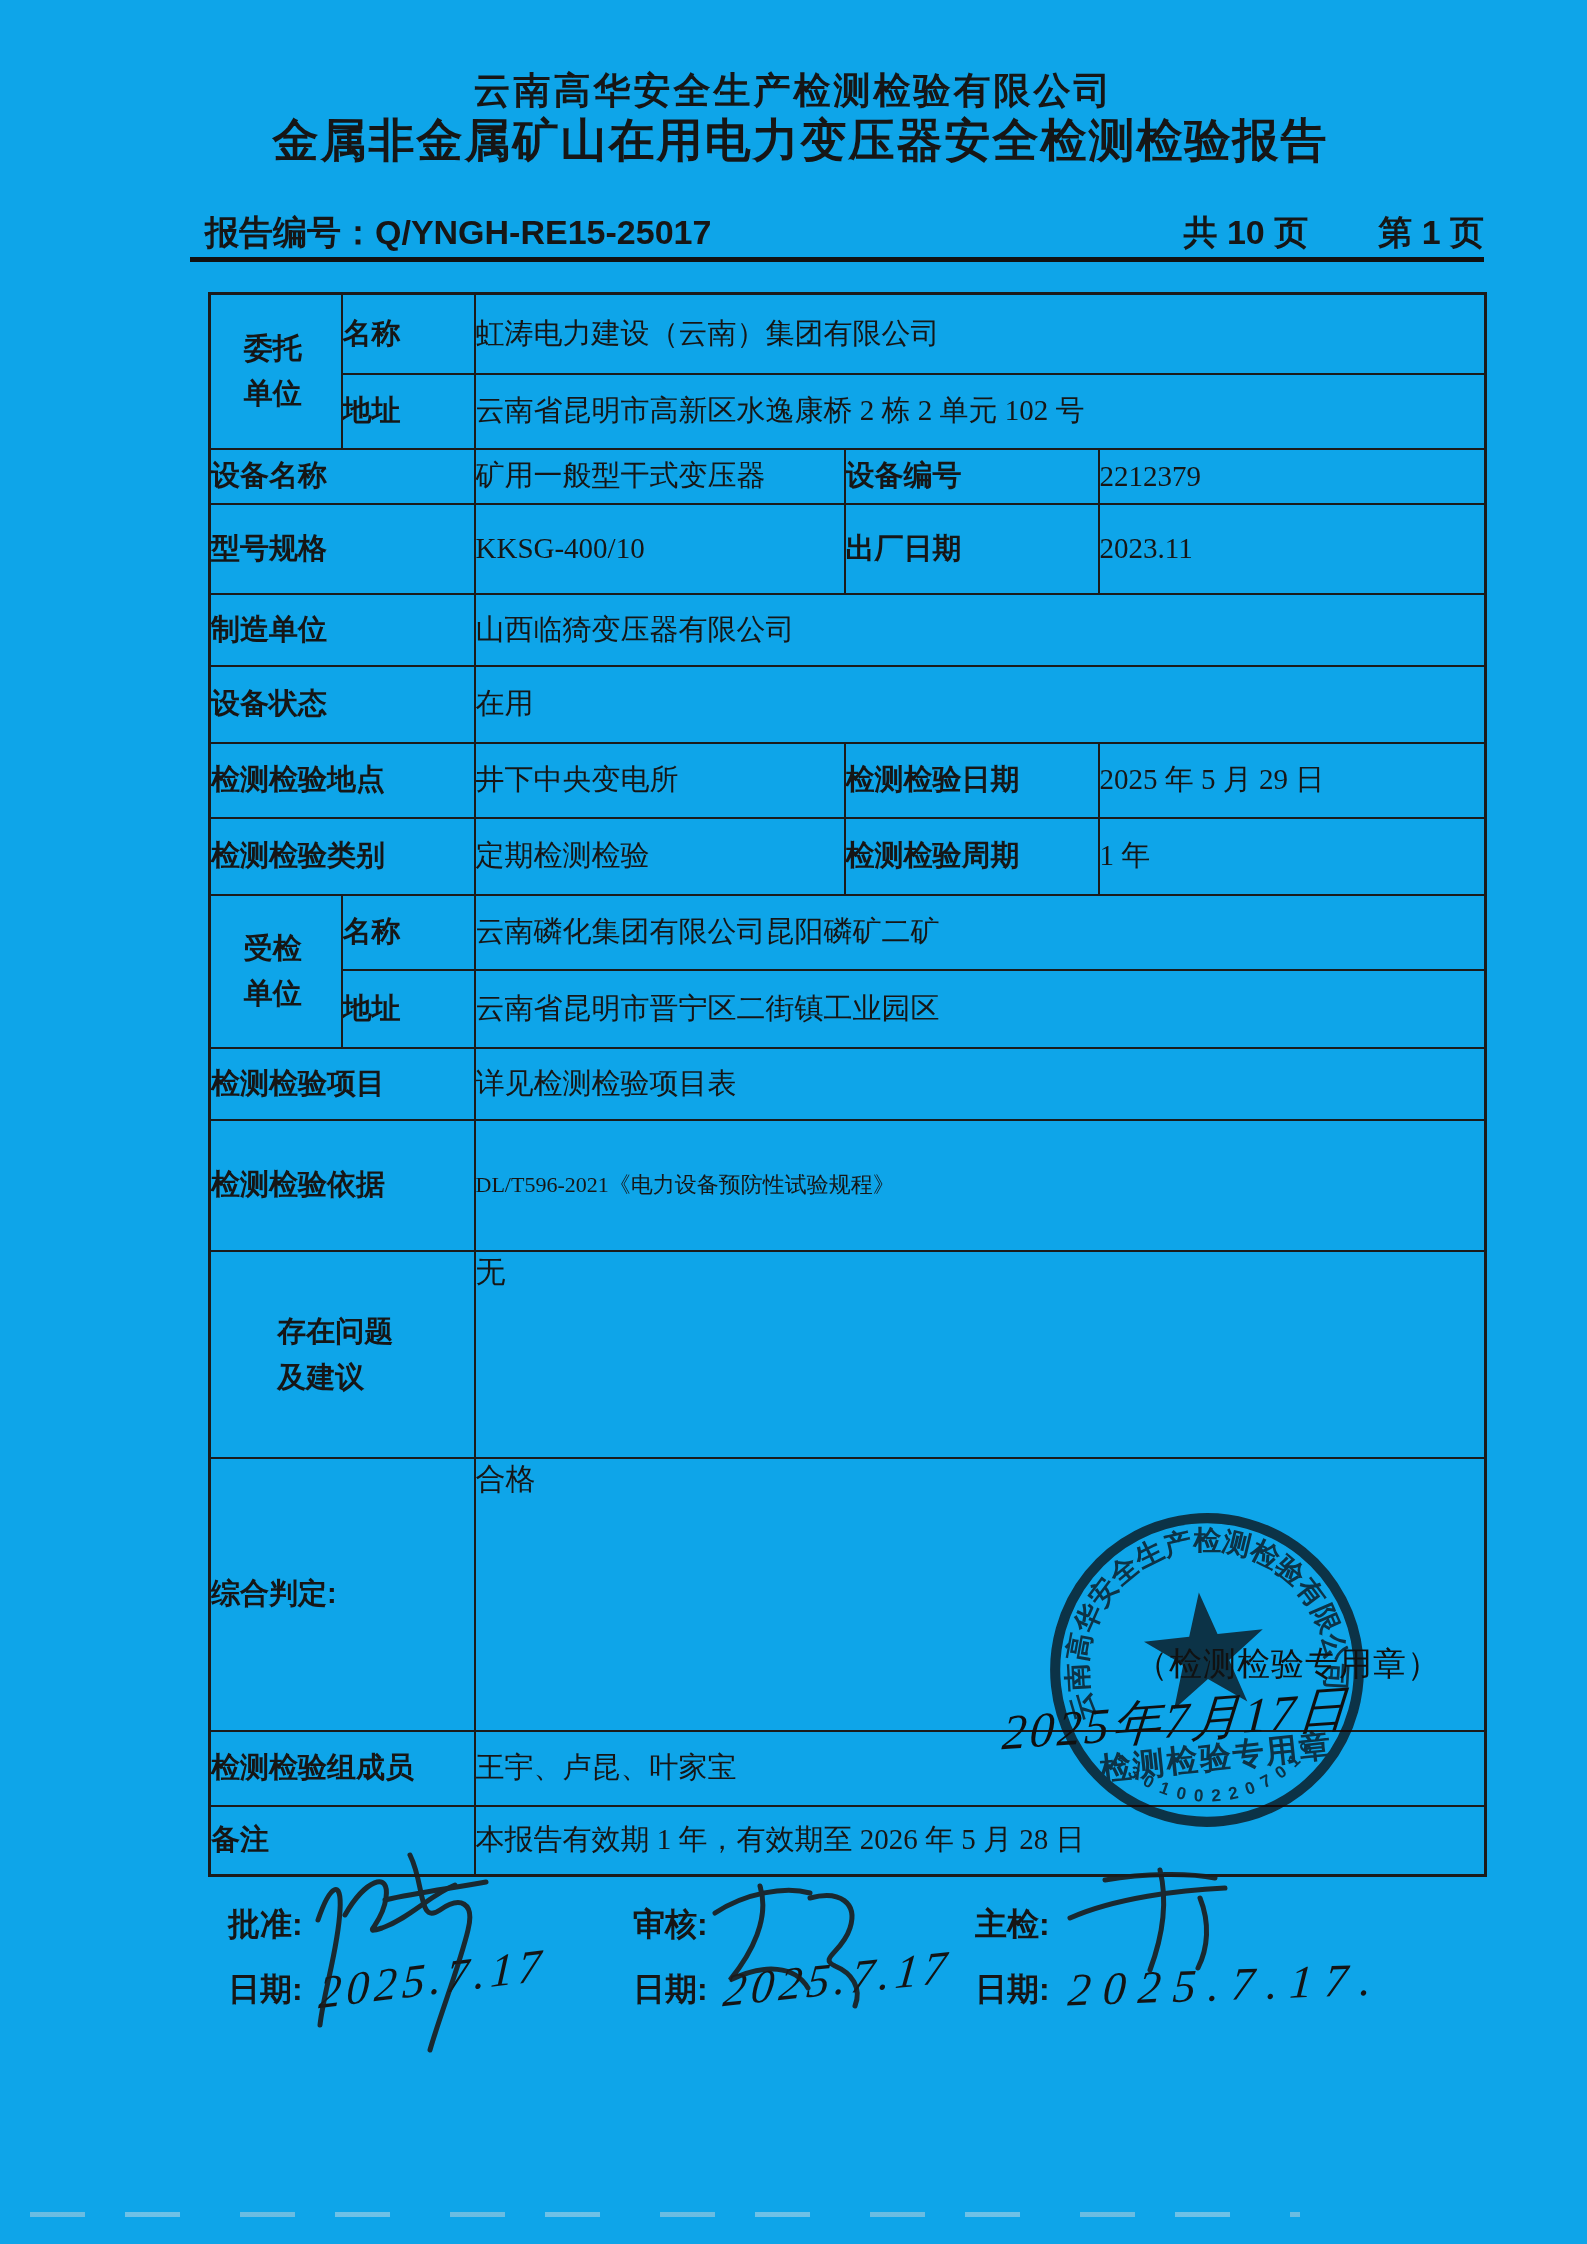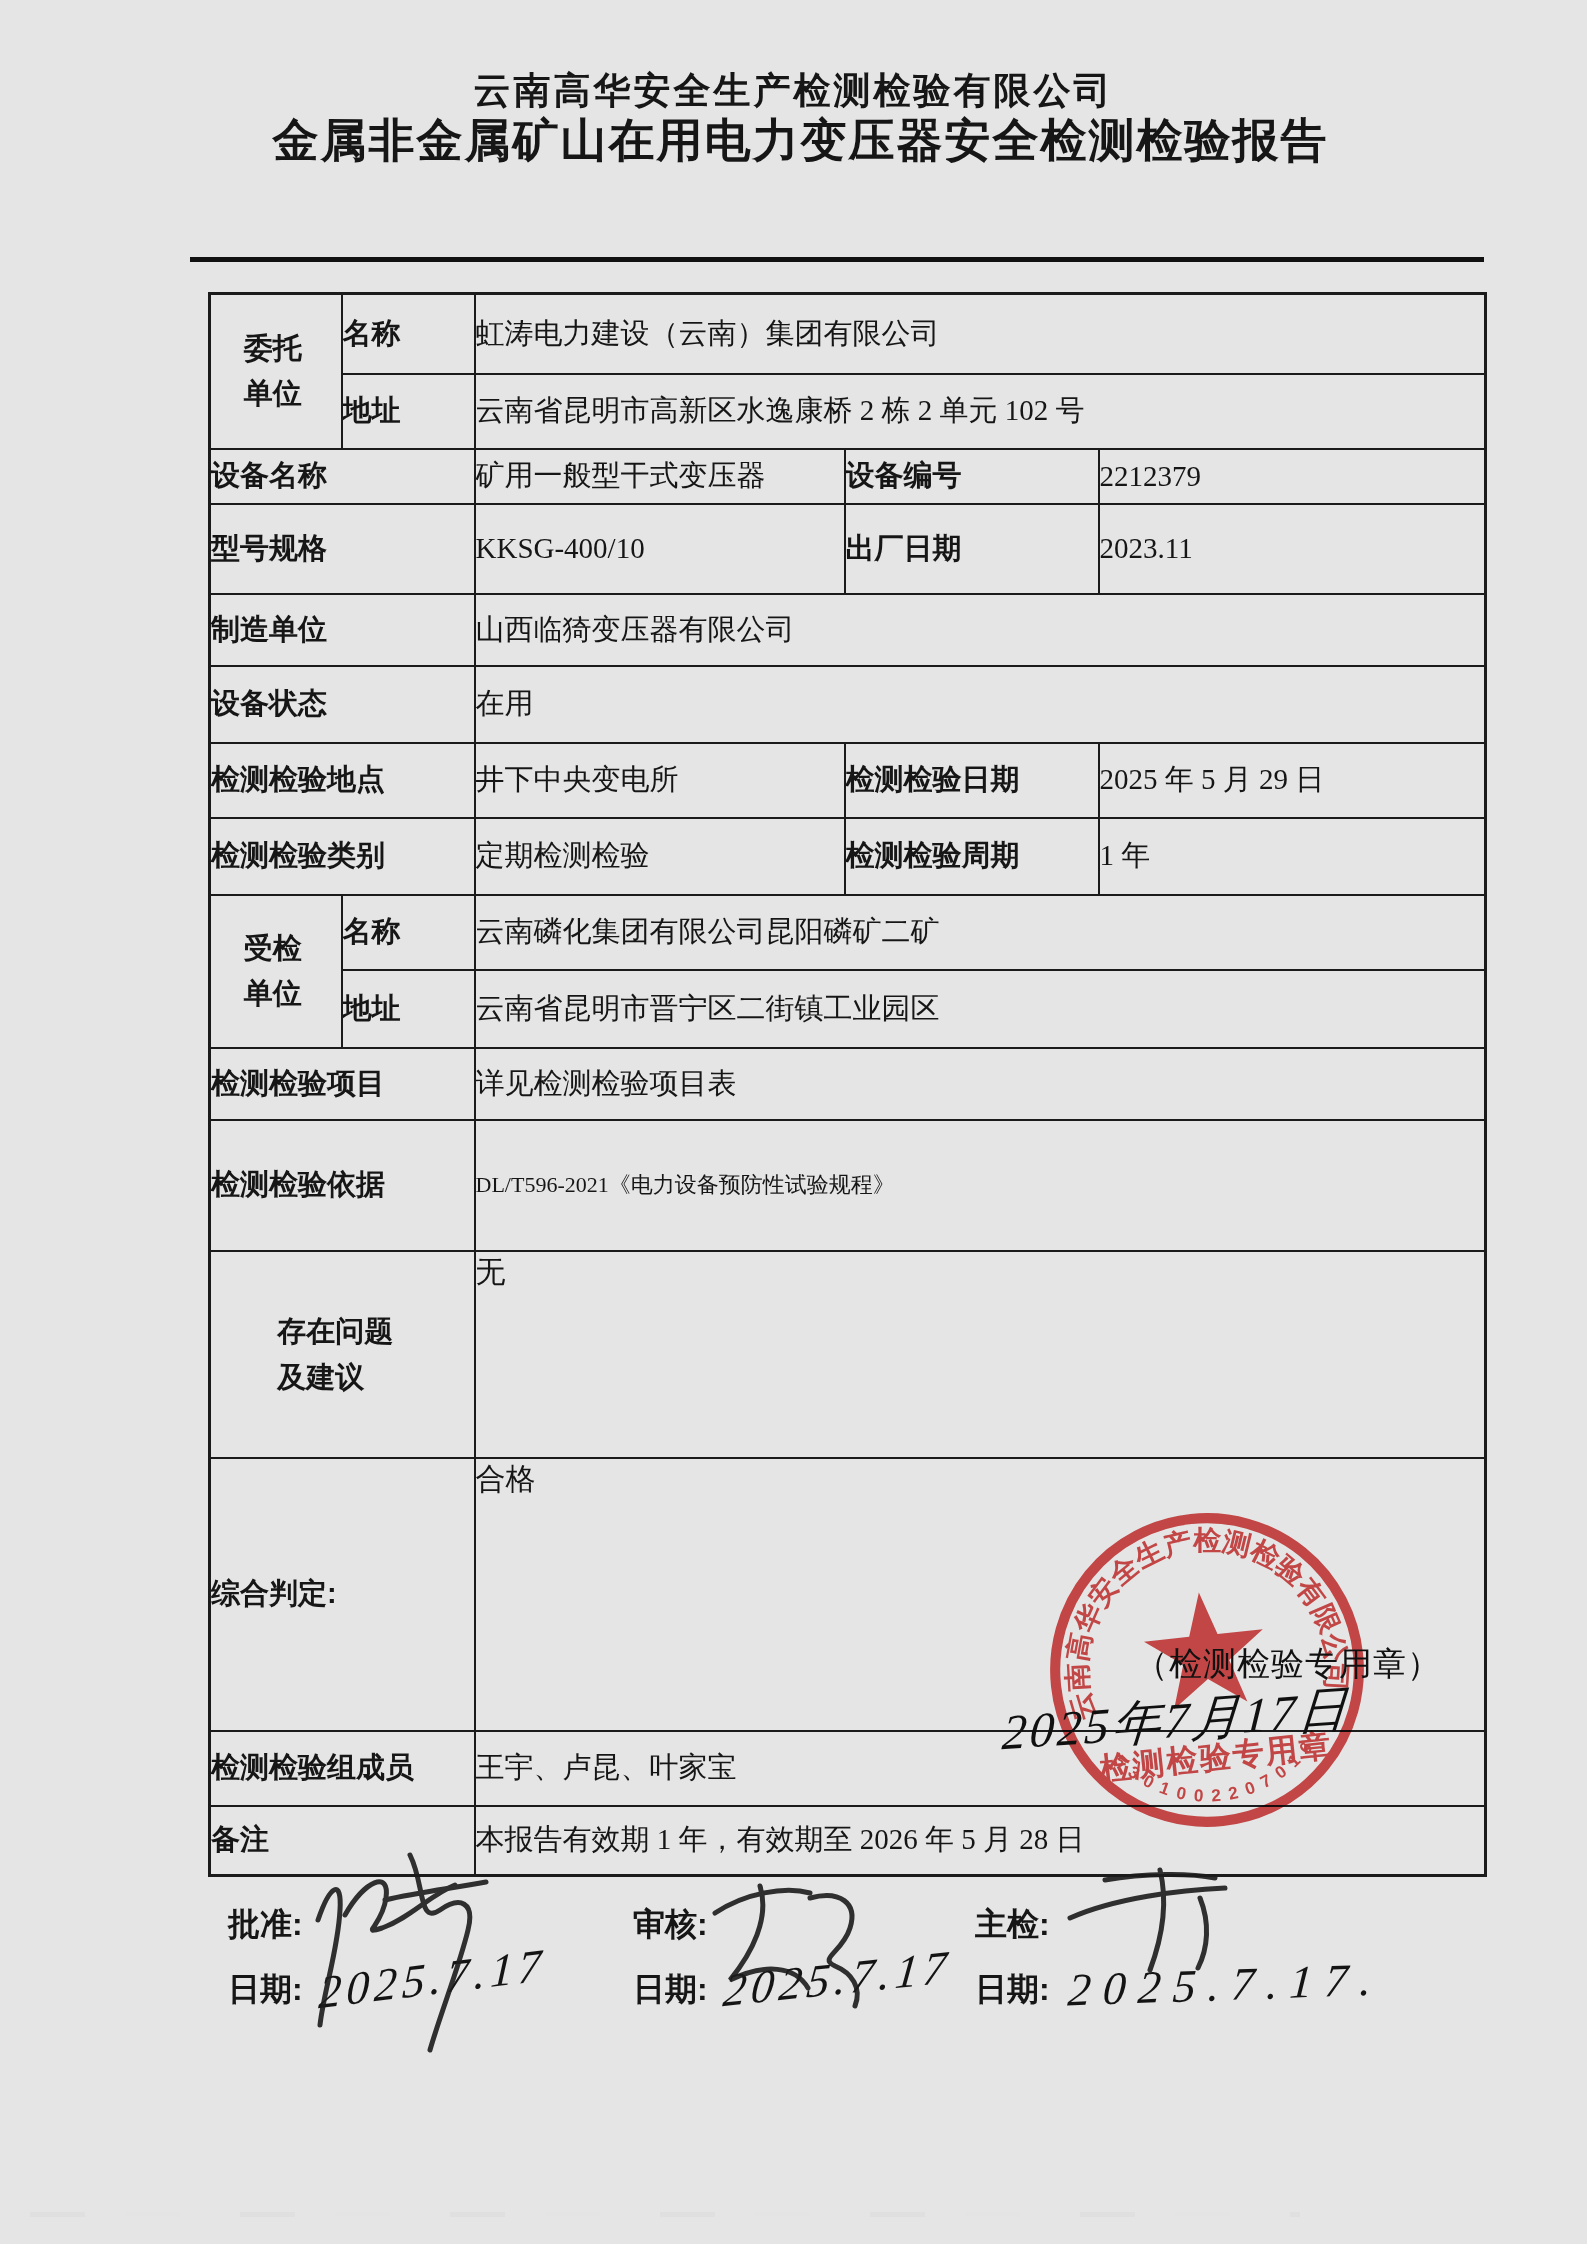--- a/index.html
+++ b/index.html
@@ -1,16 +1,16 @@
 <!DOCTYPE html>
 <html><head>
 <meta charset="utf-8">
 <style>
   html,body{margin:0;padding:0;background:#ffffff;}
-  .page{position:relative;width:1587px;height:2244px;background:#e5e5e5;overflow:hidden;
+  .page{position:relative;width:1587px;height:2244px;background:#0ea5e9;overflow:hidden;
         font-family:"Liberation Serif","DejaVu Serif",serif;color:#161616;}
   .hdr-company{position:absolute;left:0;top:66px;width:100%;text-align:center;
         font-family:"Liberation Sans","DejaVu Sans",sans-serif;font-weight:bold;
         font-size:37px;letter-spacing:3px;}
   .hdr-title{position:absolute;left:0;top:110px;width:100%;text-align:center;
         font-family:"Liberation Sans","DejaVu Sans",sans-serif;font-weight:bold;
         font-size:46px;letter-spacing:2px;margin-left:7px;}
   .report-line{position:absolute;left:205px;top:210px;width:1279px;display:flex;
         justify-content:space-between;align-items:flex-end;
         font-family:"Liberation Sans","DejaVu Sans",sans-serif;font-weight:bold;font-size:34px;}
@@ -44,20 +44,27 @@
         background:repeating-linear-gradient(90deg,#d9d9d9 0 55px,transparent 55px 95px,
         #e3e3e3 95px 150px,transparent 150px 210px);}
 </style>
 </head>
 <body>
 
 <div class="page">
 
   <div class="hdr-company">云南高华安全生产检测检验有限公司</div>
   <div class="hdr-title">金属非金属矿山在用电力变压器安全检测检验报告</div>
+  <div class="report-line">
+    <span>报告编号：Q/YNGH-RE15-25017</span>
+    <span class="report-right">
+      <span>共 10 页</span>
+      <span>第 1 页</span>
+    </span>
+  </div>
   <div class="rule"></div>
 
   <table class="main">
     <colgroup>
         <col style="width:132px">
         <col style="width:133px">
         <col style="width:370px">
         <col style="width:254px">
         <col style="width:387px">
       </colgroup>

